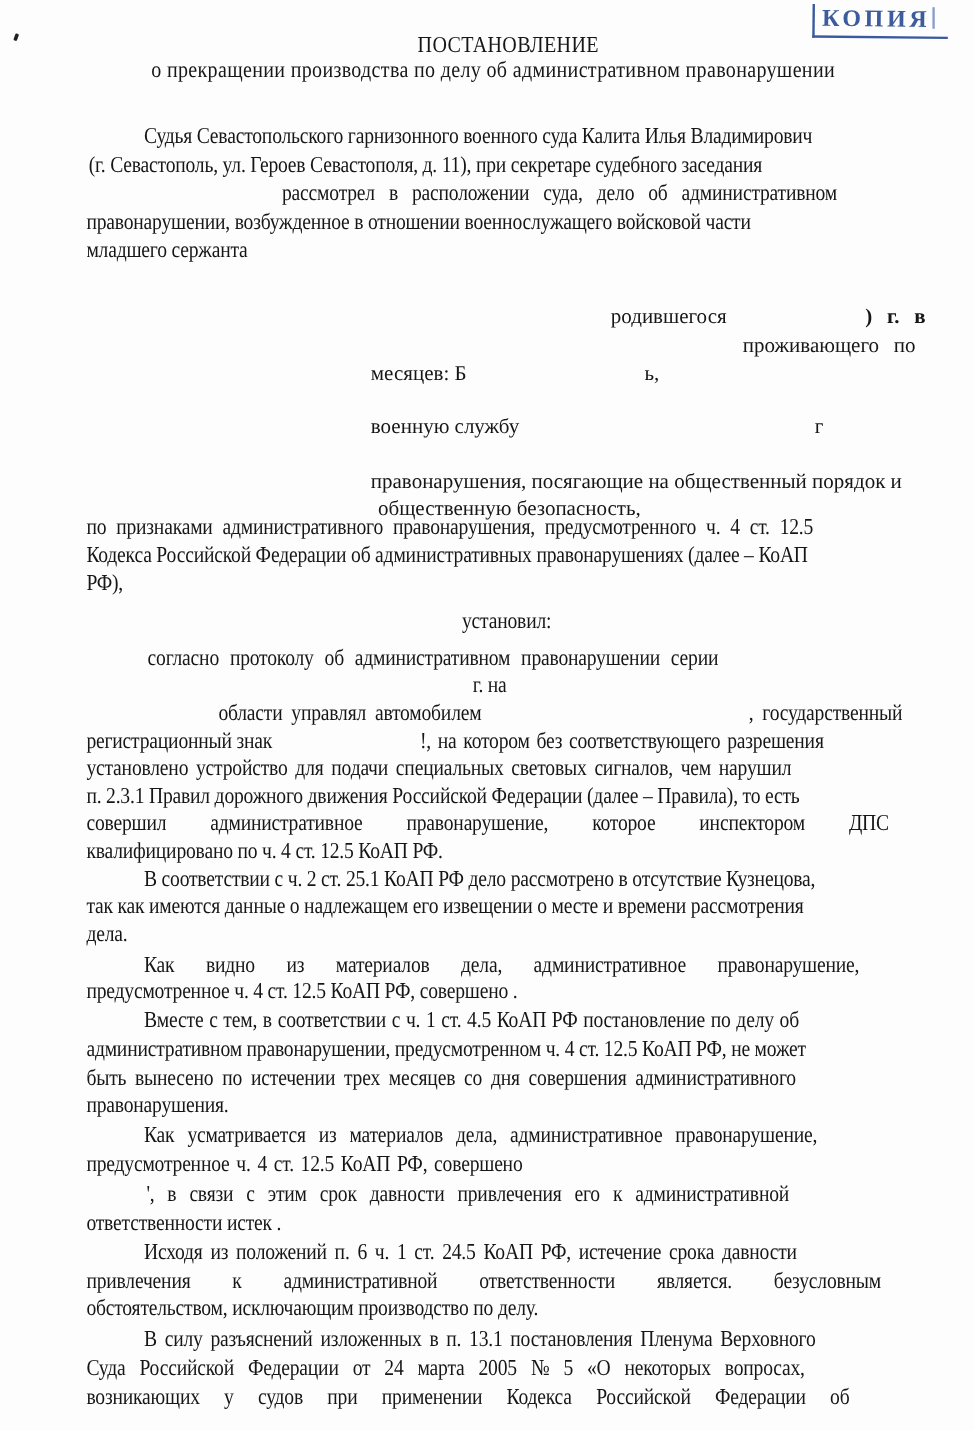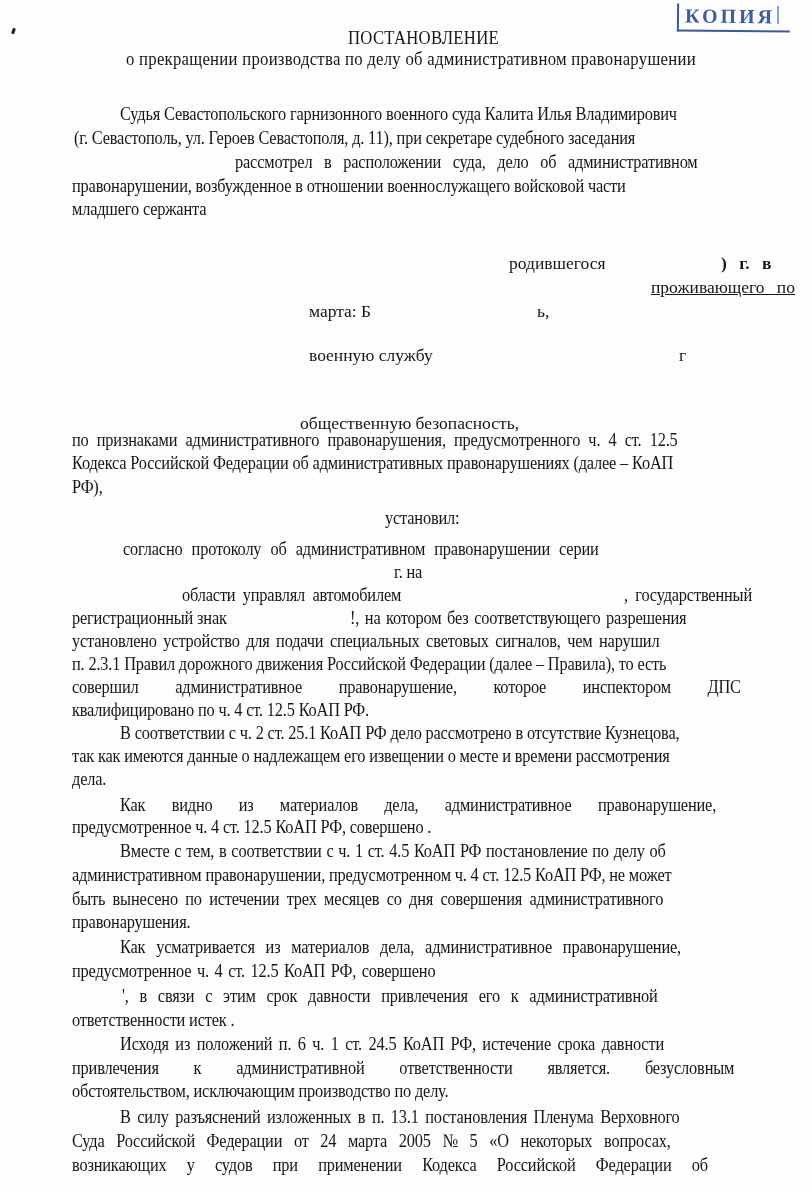--- a/index.html
+++ b/index.html
@@ -46,26 +46,27 @@
     <span>(г. Севастополь, ул. Героев Севастополя, д. 11), при секретаре судебного заседания</span>
   </div>
   <div class="abs cond scaled" style="left:235px; top:151px;">
     <span style="word-spacing:9px;">рассмотрел в расположении суда, дело об административном</span>
   </div>
   <div class="abs cond scaled" style="left:72px; top:175px;">правонарушении, возбужденное в отношении военнослужащего войсковой части</div>
   <div class="abs cond scaled" style="left:72px; top:198px;">младшего сержанта</div>
 
   <div class="abs blk" style="left:509px; top:241px;">родившегося</div>
   <div class="abs blk" style="left:721px; top:241px; word-spacing:8px;font-weight:bold;">) г. в</div>
-  <div class="abs blk" style="left:651px; top:265px; word-spacing:8px;text-decoration:underline;">проживающего по</div>
-  <div class="abs blk" style="left:309px; top:289px;">марта: Б</div>
+  <div class="abs blk" style="left:619px; top:265px; word-spacing:8px;">проживающего по</div>
+  <div class="abs blk" style="left:309px; top:289px;">месяцев: Б</div>
   <div class="abs blk" style="left:537px; top:289px;">ь,</div>
   <div class="abs blk" style="left:309px; top:333px;">военную службу</div>
   <div class="abs blk" style="left:679px; top:333px;">г</div>
-  <div class="abs blk" style="left:300px; top:401px;">общественную безопасность,</div>
+  <div class="abs blk" style="left:309px; top:379px;">правонарушения, посягающие на общественный порядок и</div>
+  <div class="abs blk" style="left:315px; top:401px;">общественную безопасность,</div>
 
   <div class="abs cond scaled" style="left:72px; top:429px; word-spacing:5px;">по признаками административного правонарушения, предусмотренного ч. 4 ст. 12.5</div>
   <div class="abs cond scaled" style="left:72px; top:452px;">Кодекса Российской Федерации об административных правонарушениях (далее – КоАП</div>
   <div class="abs cond scaled" style="left:72px; top:476px;">РФ),</div>
 
   <div class="abs cond scaled" style="left:385px; top:507px;">установил:</div>
 
   <div class="abs cond scaled" style="left:123px; top:538px; word-spacing:6px;">согласно протоколу об административном правонарушении серии</div>
   <div class="abs cond scaled" style="left:394px; top:561px;">г. на</div>
   <div class="abs cond scaled" style="left:182px; top:584px; word-spacing:4px;">области управлял автомобилем</div>

